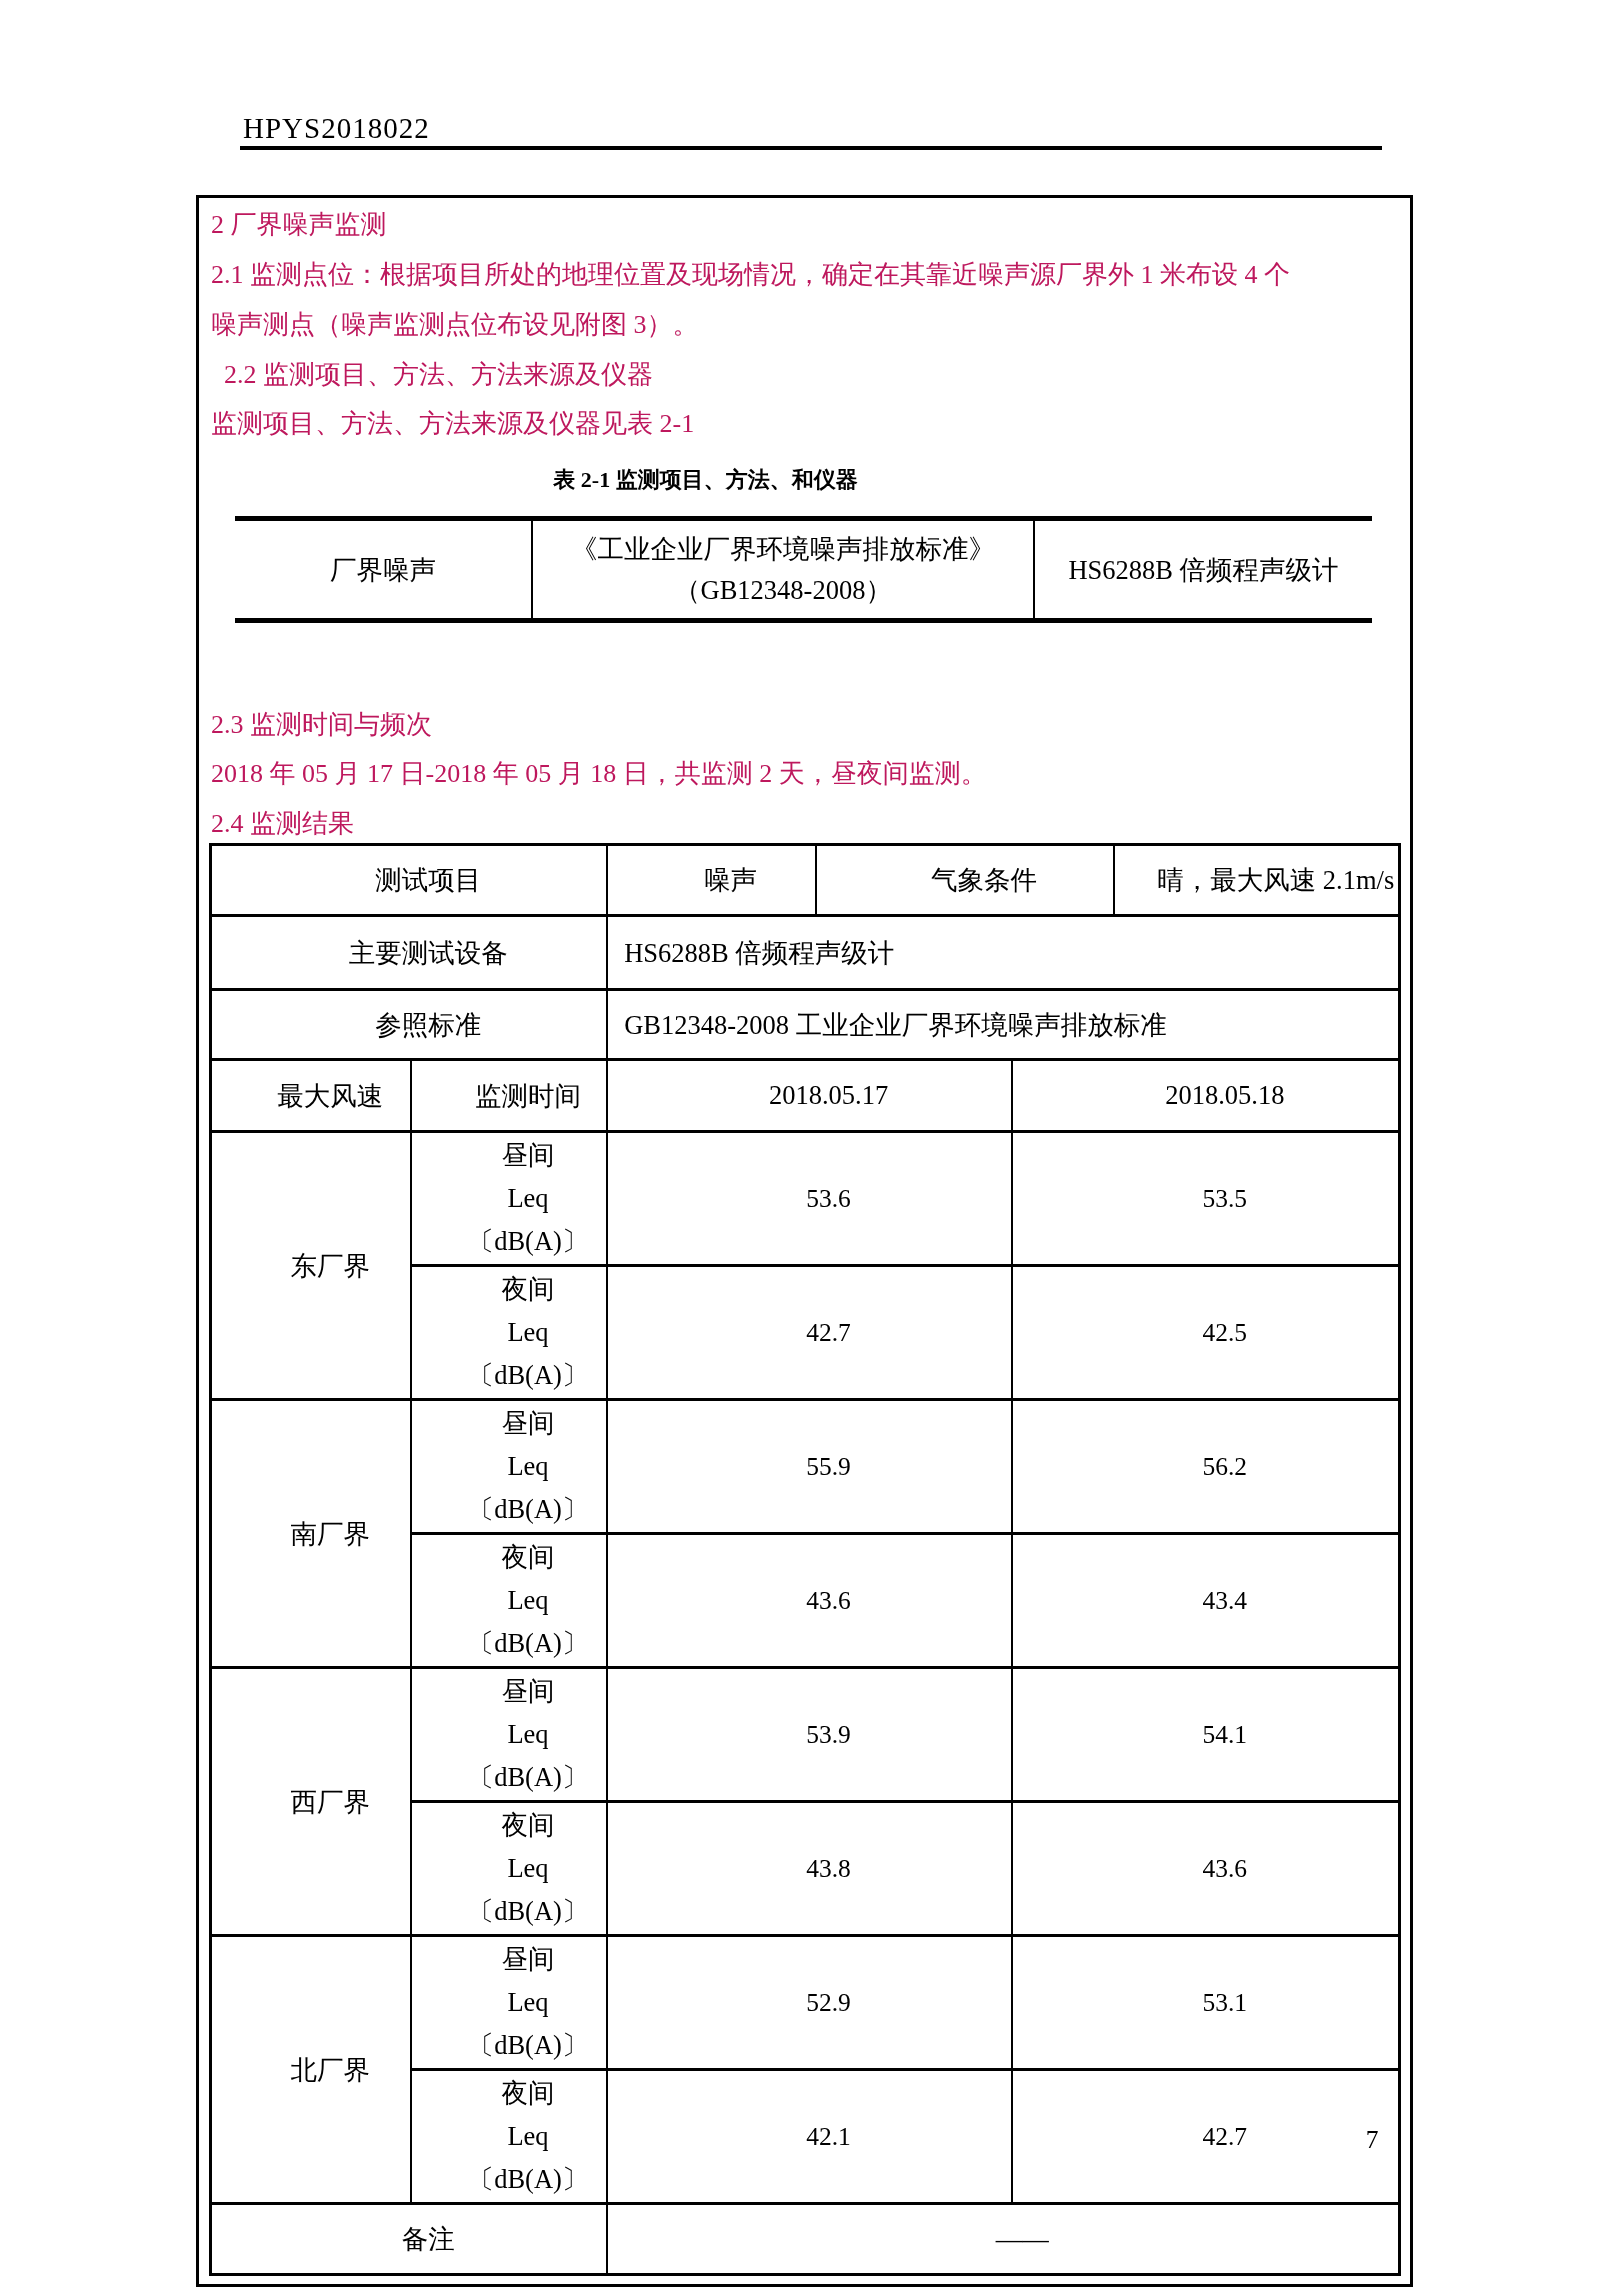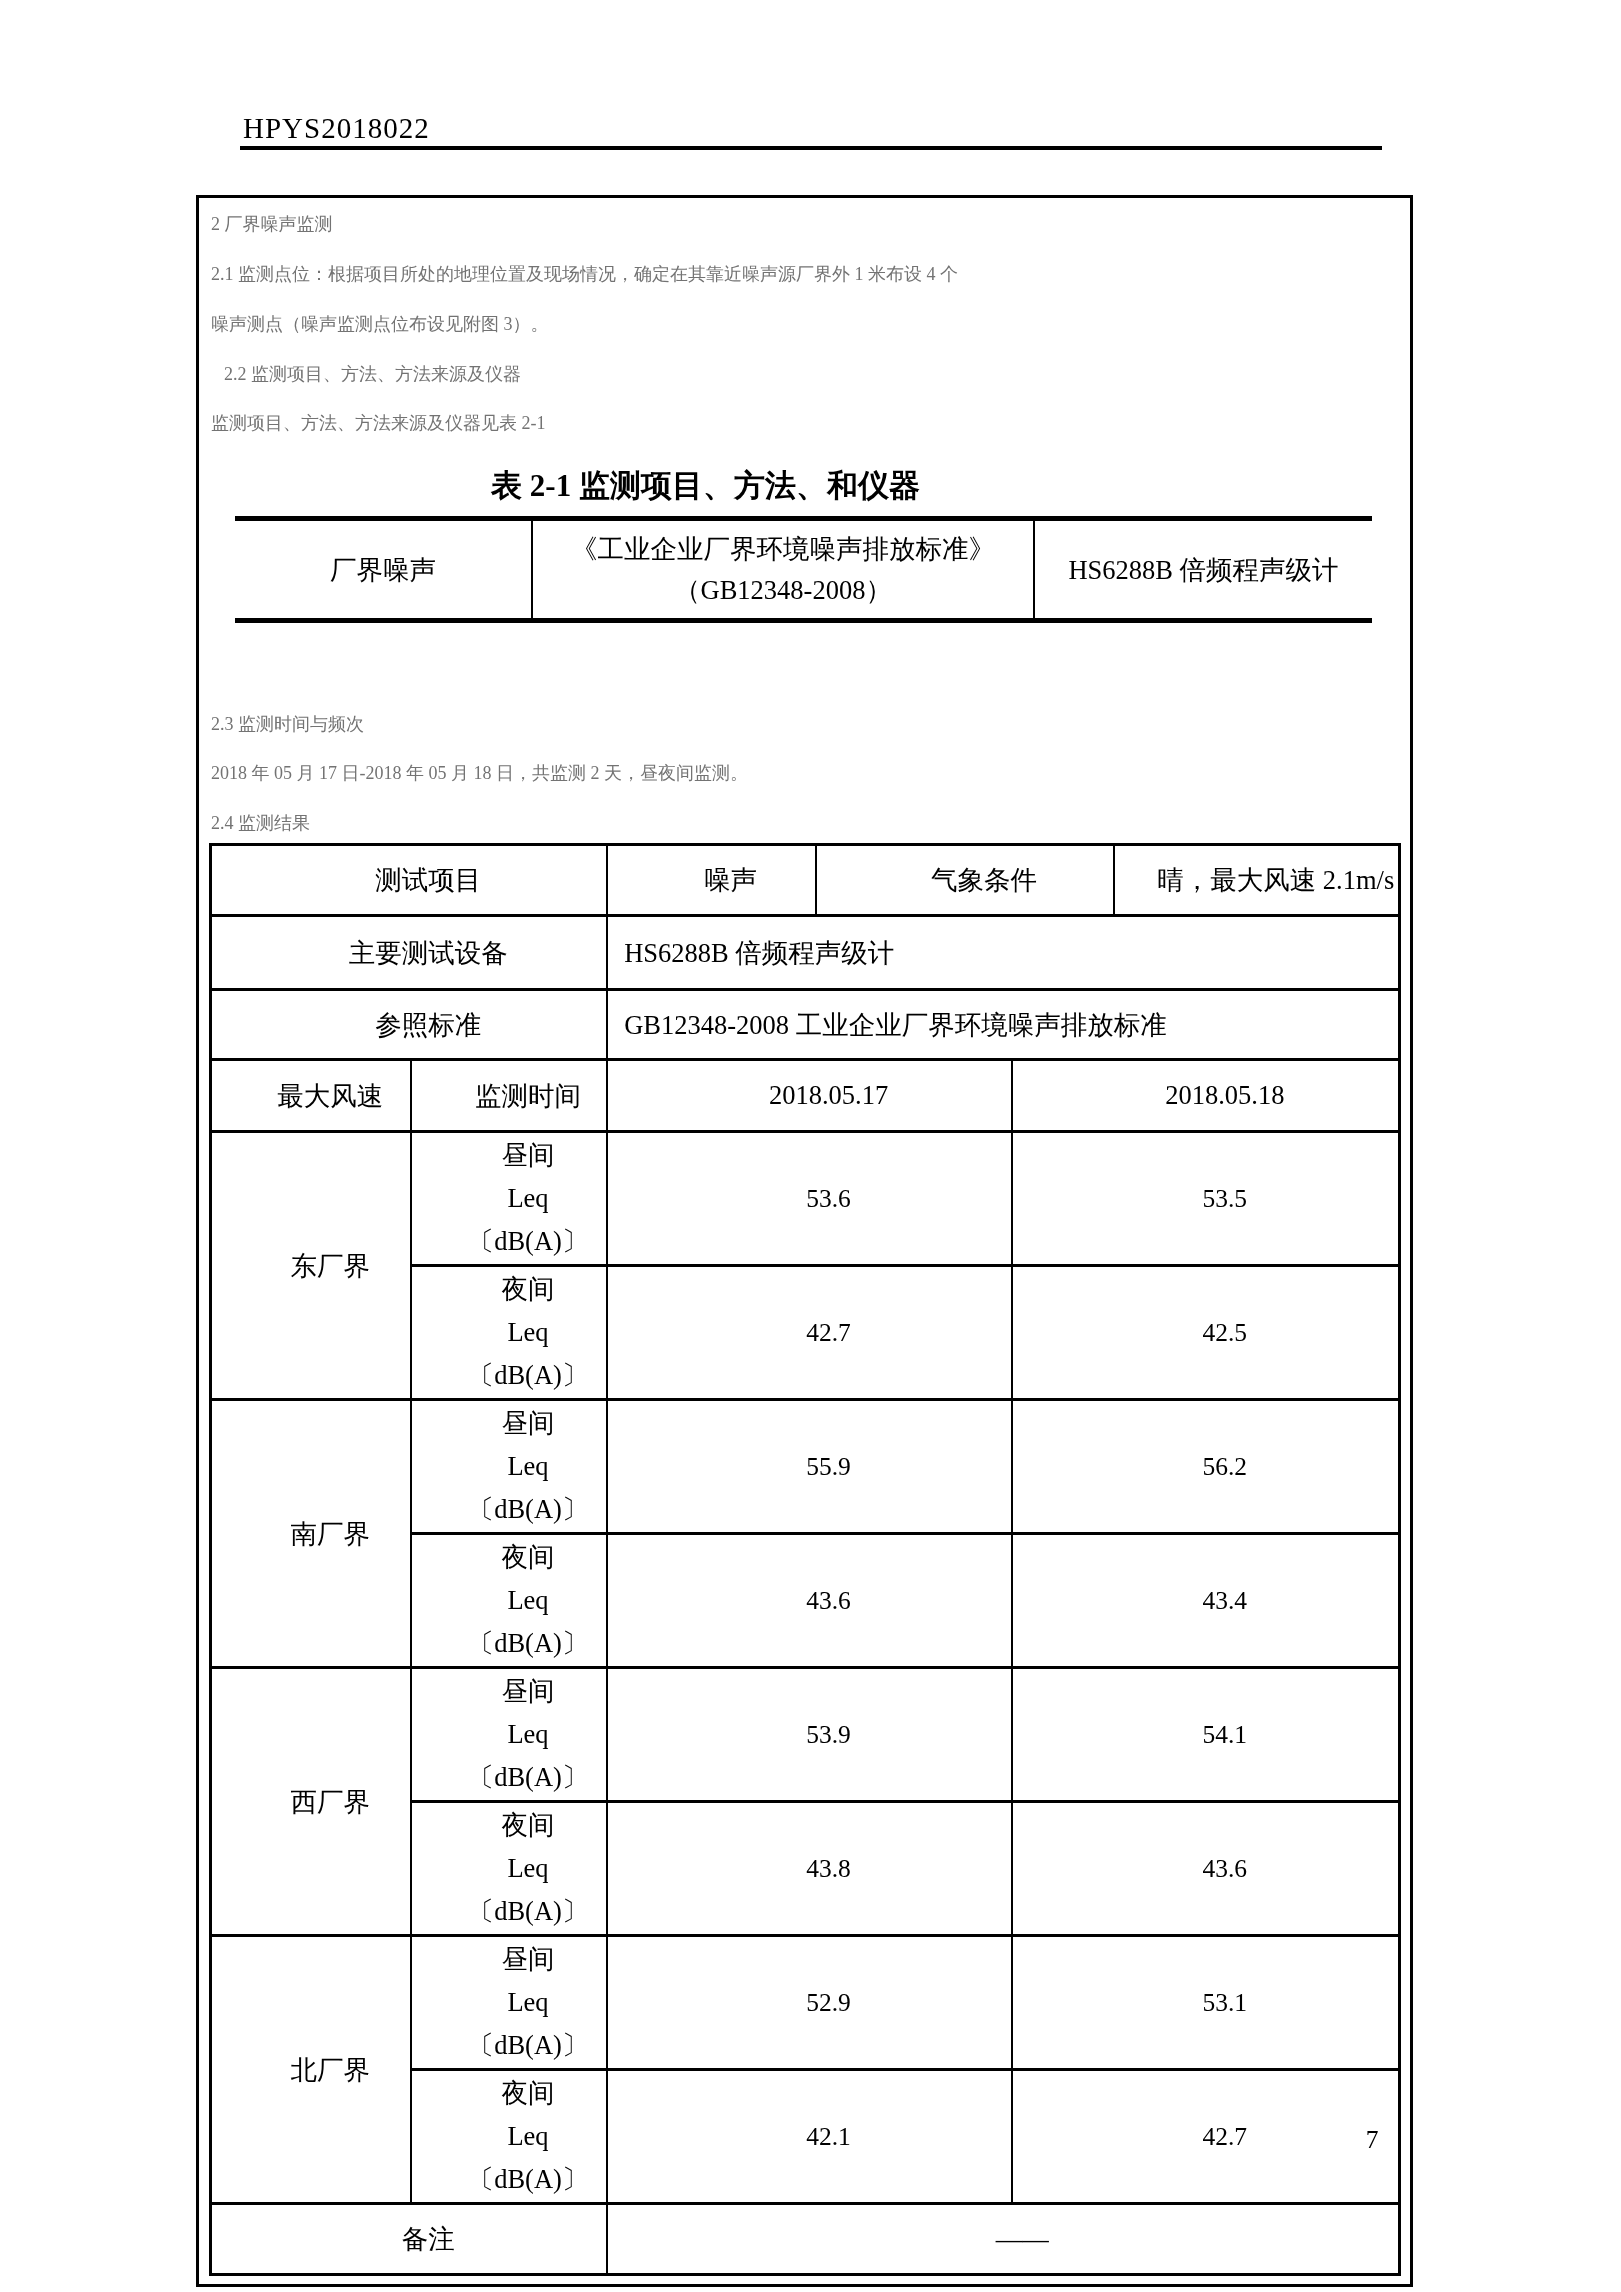--- a/index.html
+++ b/index.html
@@ -2,34 +2,34 @@
 <html><head>
 <meta charset="utf-8">
 <style>
   html,body { margin:0; padding:0; }
   body {
     width:1621px; height:2293px; position:relative;
     background:#ffffff; color:#000;
     font-family:"Liberation Serif","DejaVu Serif",serif;
   }
   .abs { position:absolute; }
-  .bodyline { font-size:18px; line-height:33px; white-space:nowrap; color:#737373;text-align:center; }
+  .bodyline { font-size:26px; line-height:33px; white-space:nowrap; color:#be185d;text-align:center; }
 
   
   #content-box {
     position:absolute; left:196px; top:195px;
     width:1217px; height:2092px;
     border:3.9px solid #000; box-sizing:border-box;
     background:#fff;
   }
 
   
   #t1-caption {
     position:absolute; left:235px; top:465px; width:941px;
-    text-align:center; font-weight:bold; font-size:31px; white-space:nowrap;
+    text-align:center; font-weight:bold; font-size:22px; white-space:nowrap;
   }
 
   
   #table1 {
     position:absolute; left:235px; top:516px; width:1137px;
     border-collapse:collapse; table-layout:fixed;
     border-top:5.9px solid #000; border-bottom:5.9px solid #000;
     font-size:26.5px;
   }
   #table1 td { text-align:center; vertical-align:middle; }

